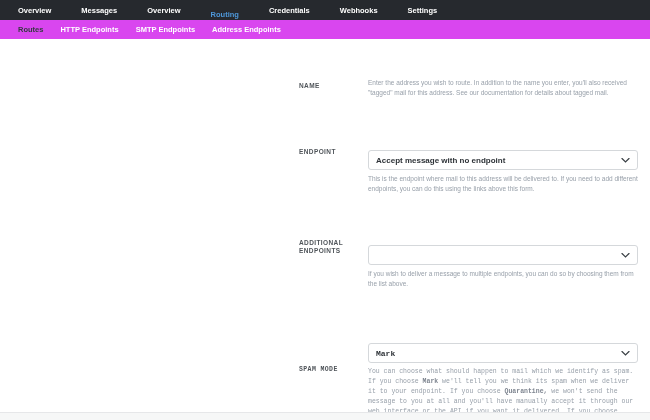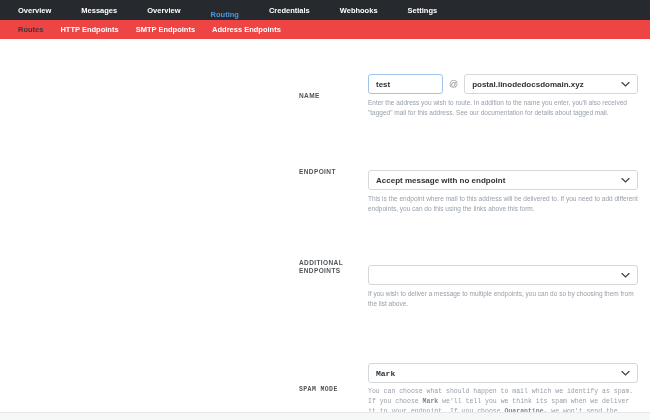--- a/index.html
+++ b/index.html
@@ -13,21 +13,21 @@
     height:20px; background:#26292e; display:flex; align-items:center;
     padding-left:16px; column-gap:26px;
   }
   .topnav .tab {
     color:#ffffff; font-size:7.5px; font-weight:700; white-space:nowrap;
     cursor:default; padding:0 2px;
   }
   .topnav .tab.active { color:#4e97d9;margin-top:8px; }
   
   .subnav {
-    height:19px; background:#ef4444; display:flex; align-items:center;
+    height:19px; background:#d946ef; display:flex; align-items:center;
     padding-left:16px; column-gap:13px;
   }
   .subnav .stab {
     color:#ffffff; font-size:7.5px; font-weight:700; white-space:nowrap; padding:0 2px;
   }
   .subnav .stab.active { color:#343a40; }
   
   .form { padding:35px 0 0 299px; }
   .row { display:flex; }
   .lbl {
@@ -96,30 +96,20 @@
     <span class="stab">HTTP Endpoints</span>
     <span class="stab">SMTP Endpoints</span>
     <span class="stab">Address Endpoints</span>
   </nav>
 
   <div class="form">
 
     <div class="row mb-a">
       <div class="lbl">NAME</div>
       <div class="field">
-        <div class="control-row">
-          <input class="box name-input" value="test" style="">
-          <span class="at">@</span>
-          <div class="box selectbox grow">
-            <span>postal.linodedocsdomain.xyz</span>
-            <svg class="chev" width="9" height="5" viewBox="0 0 9 5">
-                <polyline points="1,0.5 4.5,4 8,0.5" fill="none" stroke="#3a4045" stroke-width="1.2" stroke-linecap="round"></polyline>
-              </svg>
-          </div>
-        </div>
         <div class="help">Enter the address you wish to route. In addition to the name you enter, you'll also received "tagged" mail for this address. See our documentation for details about tagged mail.</div>
       </div>
     </div>
 
     <div class="row mb-b">
       <div class="lbl">ENDPOINT</div>
       <div class="field">
         <div class="box selectbox full">
           <span>Accept message with no endpoint</span>
           <svg class="chev" width="9" height="5" viewBox="0 0 9 5">

